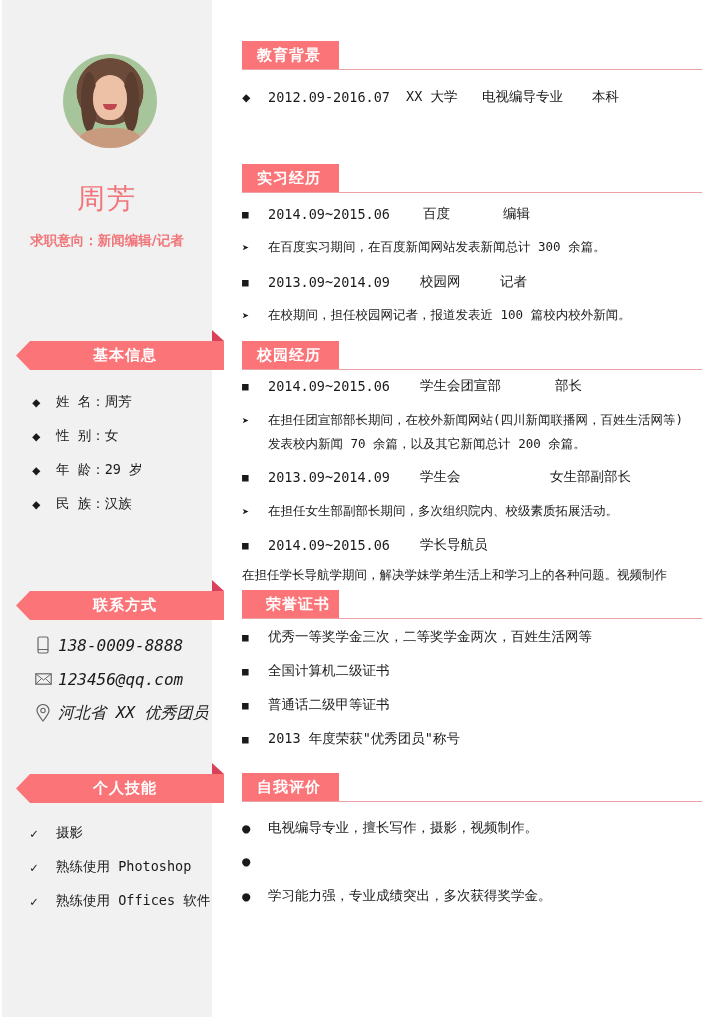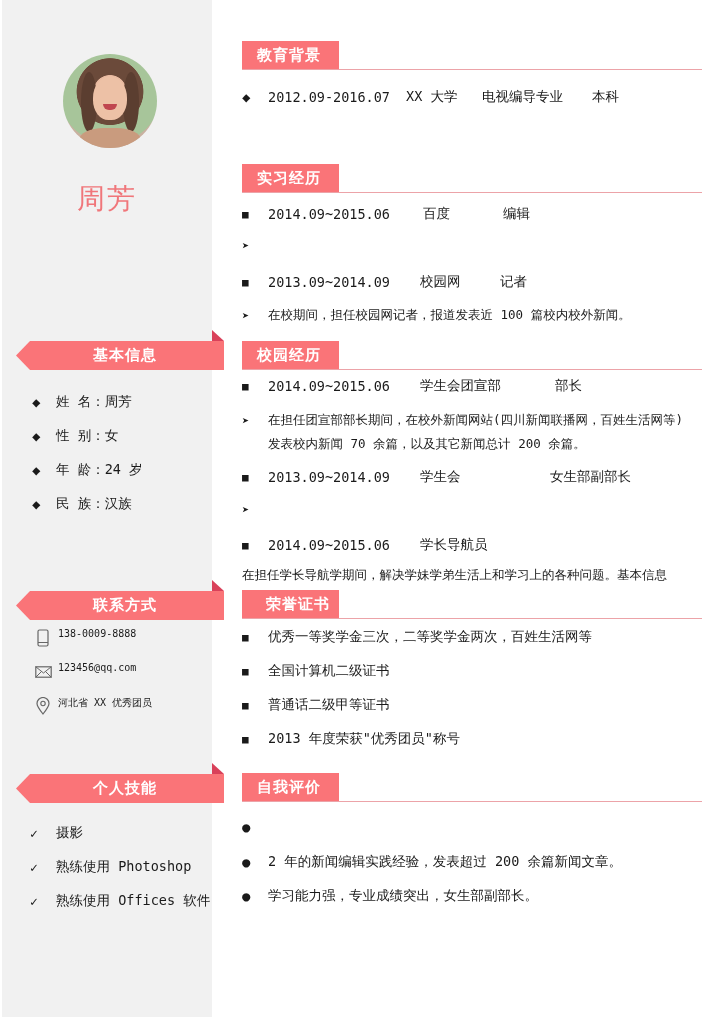--- a/index.html
+++ b/index.html
@@ -24,21 +24,21 @@
   .side-banner .body { position: absolute; left: 0; top: 0; width: 208px; height: 29px; background: #fa7478;
     clip-path: polygon(0 50%, 14px 0, 100% 0, 100% 100%, 14px 100%); }
   .side-banner .fold { position: absolute; right: 0; top: -11px; width: 12px; height: 11px; background: #d9415a; clip-path: polygon(0 0, 100% 100%, 0 100%); }
   .side-banner .label { position: absolute; left: 0; top: 0; width: 208px; line-height: 29px; text-align: center; color: #ffffff; font-family: "DejaVu Serif", serif; font-weight: bold; font-size: 15px; letter-spacing: 1px; padding-left: 10px; }
 
   .info-list { position: absolute; left: 32px; top: 385px; width: 170px; height: 145px; overflow: hidden; }
   .info-row { height: 34px; display: flex; align-items: center; font-size: 13.5px; }
   .info-row .bullet { width: 24px; font-size: 14px; }
 
   .contact-list { position: absolute; left: 32px; top: 628px; width: 180px; }
-  .contact-row { height: 34px; display: flex; font-size: 10px; }
+  .contact-row { height: 34px; display: flex; align-items: center; font-size: 16px; font-style: italic; }
   .contact-row .ic { width: 22px; height: 20px; margin-right: 4px; display: flex; align-items: center; justify-content: center; }
 
   .skill-list { position: absolute; left: 30px; top: 816px; width: 190px; }
   .skill-row { height: 34px; display: flex; align-items: center; font-size: 13.5px; }
   .skill-row .chk { width: 26px; font-size: 13px; }
 
   .main { position: absolute; left: 242px; top: 0; width: 460px; height: 843px; }
   .sec-head { position: absolute; left: 0; width: 460px; height: 29px; }
   .sec-head .tab { position: absolute; left: 0; top: 0; width: 97px; height: 29px; background: #fa7478; color: #fff; font-family: "DejaVu Serif", serif; font-weight: bold; font-size: 15px; line-height: 29px; padding-left: 15px; letter-spacing: 1px; }
   .sec-head .rule { position: absolute; left: 0; right: 0; bottom: 0; height: 1.5px; background: #eca3a8; }
@@ -56,20 +56,21 @@
 
 <div class="sidebar">
   <div class="avatar">
     <div class="hair-l"></div>
       <div class="hair-r"></div>
       <div class="face"></div>
       <div class="mouth"></div>
       <div class="body"></div>
   </div>
   <div class="name">周芳</div>
+  <div class="objective">求职意向：新闻编辑/记者</div>
 </div>
 
 <div class="side-banner" style="top:341px;">
   <div class="fold"></div>
   <div class="body"></div>
   <div class="label">基本信息</div>
 </div>
 <div class="info-list">
   <div class="info-row">
       <span class="bullet">◆</span>
@@ -77,21 +78,21 @@
       <span>周芳</span>
     </div>
   <div class="info-row">
       <span class="bullet">◆</span>
       <span>性 别：</span>
       <span>女</span>
     </div>
   <div class="info-row">
       <span class="bullet">◆</span>
       <span>年 龄：</span>
-      <span>24 岁</span>
+      <span>29 岁</span>
     </div>
   <div class="info-row">
       <span class="bullet">◆</span>
       <span>民 族：</span>
       <span>汉族</span>
     </div>
   <div class="info-row">
       <span>籍 贯：</span>
       <span>河北</span>
     </div>
@@ -173,20 +174,21 @@
     <div class="rule"></div>
   </div>
   <div class="row" style="top:205px;">
     <span class="mark">■</span>
     <span style="width:155px">2014.09~2015.06</span>
     <span style="width:80px">百度</span>
     <span>编辑</span>
   </div>
   <div class="row desc" style="top:239px;">
     <span class="mark arrow">➤</span>
+    <span>在百度实习期间，在百度新闻网站发表新闻总计 300 余篇。</span>
   </div>
   <div class="row" style="top:273px;">
     <span class="mark">■</span>
     <span style="width:152px">2013.09~2014.09</span>
     <span style="width:80px">校园网</span>
     <span>记者</span>
   </div>
   <div class="row desc" style="top:307px;">
     <span class="mark arrow">➤</span>
     <span>在校期间，担任校园网记者，报道发表近 100 篇校内校外新闻。</span>
@@ -210,27 +212,28 @@
     <span>发表校内新闻 70 余篇，以及其它新闻总计 200 余篇。</span>
   </div>
   <div class="row" style="top:468px;">
     <span class="mark">■</span>
     <span style="width:152px">2013.09~2014.09</span>
     <span style="width:130px">学生会</span>
     <span>女生部副部长</span>
   </div>
   <div class="row desc" style="top:503px;">
     <span class="mark arrow">➤</span>
+    <span>在担任女生部副部长期间，多次组织院内、校级素质拓展活动。</span>
   </div>
   <div class="row" style="top:536px;">
     <span class="mark">■</span>
     <span style="width:152px">2014.09~2015.06</span>
     <span>学长导航员</span>
   </div>
-  <div class="plain" style="top:567px;">在担任学长导航学期间，解决学妹学弟生活上和学习上的各种问题。基本信息</div>
+  <div class="plain" style="top:567px;">在担任学长导航学期间，解决学妹学弟生活上和学习上的各种问题。视频制作</div>
 
   <div class="sec-head" style="top:590px;text-align:center;">
     <div class="tab">荣誉证书</div>
     <div class="rule"></div>
   </div>
   <div class="row" style="top:628px;">
     <span class="mark">■</span>
     <span>优秀一等奖学金三次，二等奖学金两次，百姓生活网等</span>
   </div>
   <div class="row" style="top:662px;">
@@ -245,22 +248,22 @@
     <span class="mark">■</span>
     <span>2013 年度荣获"优秀团员"称号</span>
   </div>
 
   <div class="sec-head" style="top:773px;">
     <div class="tab">自我评价</div>
     <div class="rule"></div>
   </div>
   <div class="row" style="top:819px;">
     <span class="mark dot">●</span>
+    <span>电视编导专业，擅长写作，摄影，视频制作。</span>
   </div>
   <div class="row" style="top:853px;">
     <span class="mark dot">●</span>
-    <span>2 年的新闻编辑实践经验，发表超过 200 余篇新闻文章。</span>
   </div>
   <div class="row" style="top:887px;">
     <span class="mark dot">●</span>
-    <span>学习能力强，专业成绩突出，女生部副部长。</span>
+    <span>学习能力强，专业成绩突出，多次获得奖学金。</span>
   </div>
 </div>
 
 </body></html>

